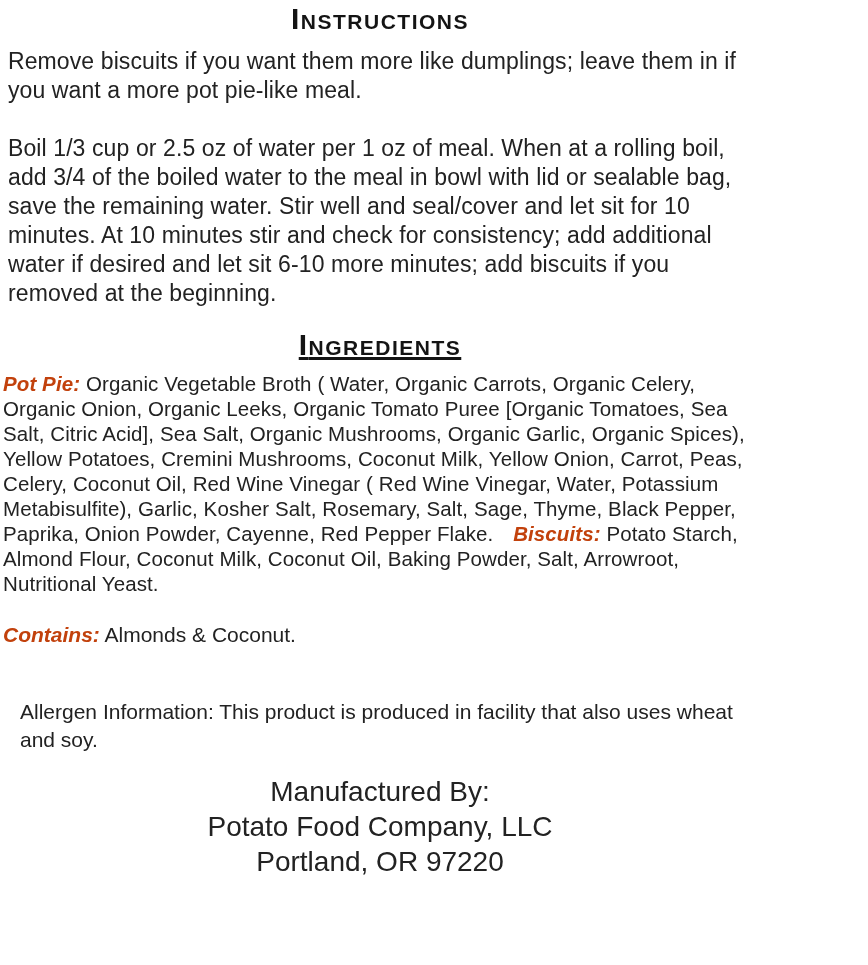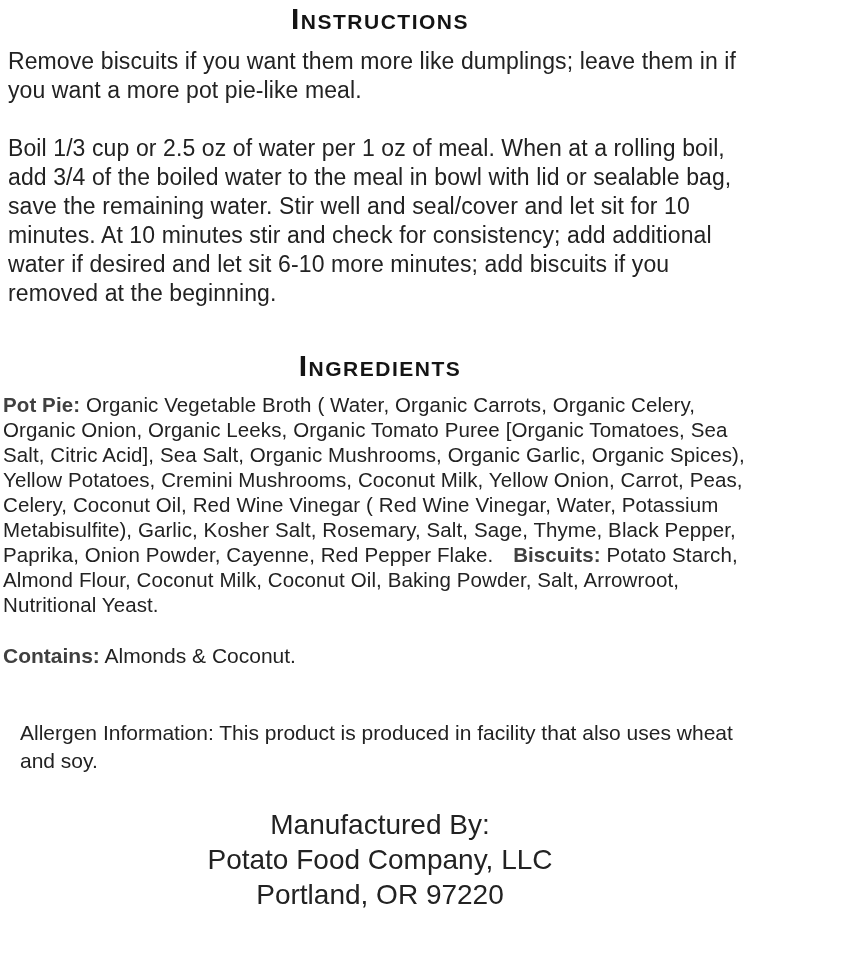--- a/index.html
+++ b/index.html
@@ -27,61 +27,63 @@
     letter-spacing: 1.5px;
     color: #141414;
   }
   .section-heading::first-letter {
     text-transform: uppercase;
   }
   .heading-instructions {
     padding-top: 2px;
   }
   .heading-ingredients {
-    margin-top: 41px;
+    margin-top: 20px;
+    text-decoration: underline;
   }
   .body-para {
     margin: 0 10px 0 8px;
     font-size: 23px;
     line-height: 29px;
     letter-spacing: 0.1px;
     color: #222222;
   }
   .para-first { margin-top: 11px; }
   .para-gap   { margin-top: 29px; }
   .ingredients-para {
     margin: 9px 4px 0 3px;
     font-size: 20.5px;
     line-height: 25px;
     letter-spacing: 0.1px;
     color: #222222;
   }
   .inline-bold {
     font-weight: bold;
-    color: #404040;
+    color: #c2410c;
+    font-style: italic;
   }
   .biscuits-label {
     margin-left: 14px;
   }
   .contains-line {
     margin: 26px 4px 0 3px;
     font-size: 21px;
     line-height: 26px;
     color: #222222;
   }
   .allergen-note {
     margin: 50px auto 0 auto;
     max-width: 720px;
     text-align: left;
     font-size: 21px;
     line-height: 28px;
     color: #222222;
   }
   .manufacturer-block {
-    margin-top: 32px;
+    margin-top: 20px;
     text-align: center;
     font-size: 28px;
     line-height: 35px;
     color: #222222;
   }
   .manufacturer-block div {
     margin: 0;
   }
 </style>
 </head>

